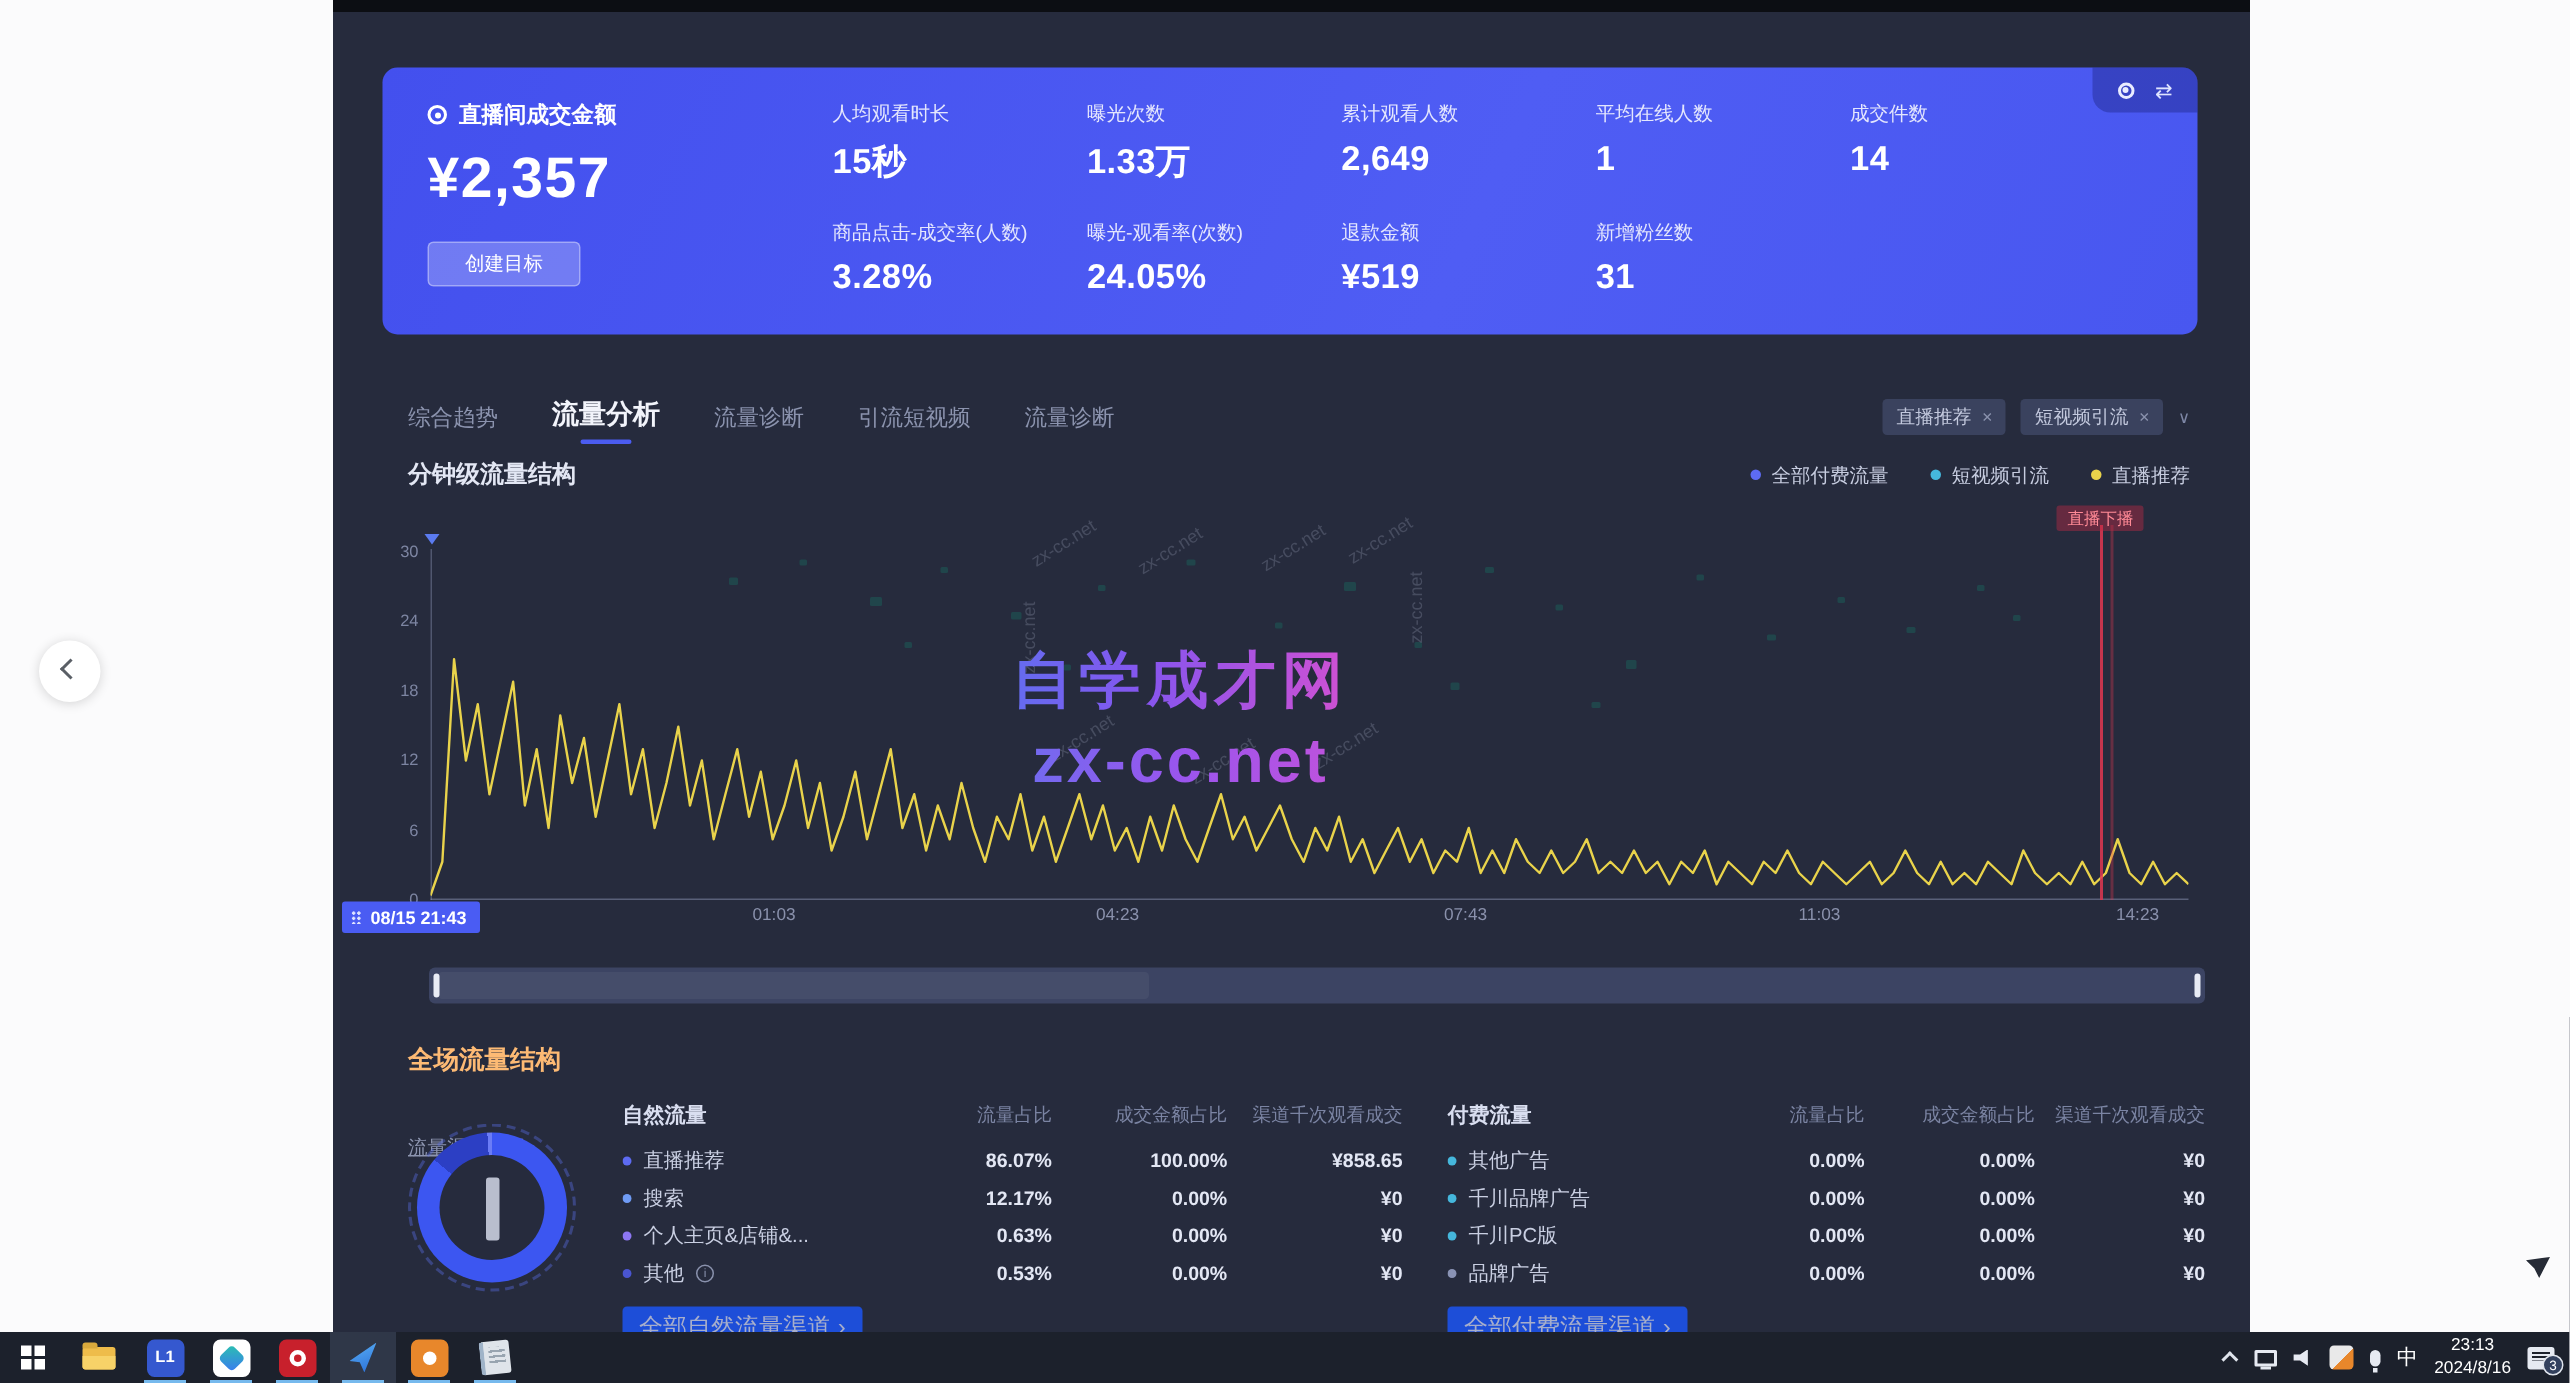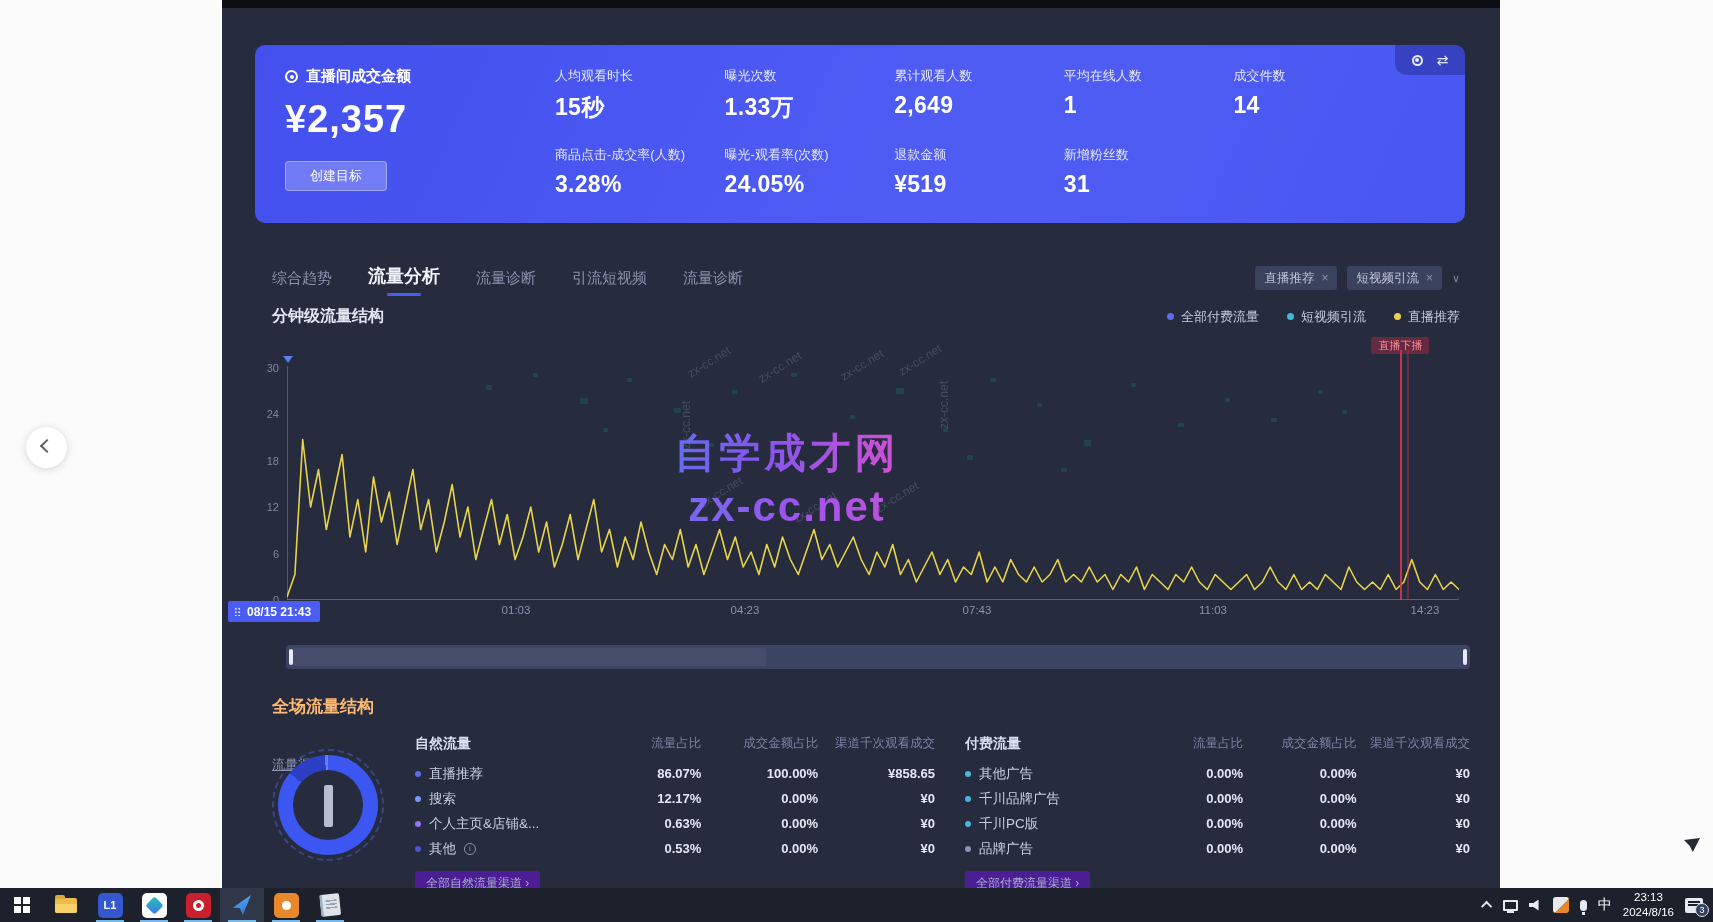--- a/index.html
+++ b/index.html
@@ -108,22 +108,22 @@
   .t-head { margin-bottom:5px; }
   .t-name-col { flex:1.45; display:flex; align-items:center; gap:8px; white-space:nowrap; overflow:hidden; }
   .t-col { flex:1; text-align:right; white-space:nowrap; }
   .t-head .t-name-col { font-size:14px; font-weight:700; color:#d9def0; }
   .t-head .t-col { font-size:12.5px; color:#7b84a3; }
   .row-dot { width:6px; height:6px; border-radius:50%; flex:none; }
   .row-name { font-size:13.5px; color:#c9cfe2; }
   .row-val { font-size:13px; font-weight:600; color:#e3e7f4; }
   .info-ic { width:12px; height:12px; border:1px solid #8a92ad; border-radius:50%; color:#8a92ad;
     font-size:8px; line-height:10px; text-align:center; flex:none; }
-  .t-footer { display:inline-block; margin-top:10px; padding:4px 11px; background:#4c1d95;
-    border-radius:3px; font-size:12px; color:#a7aecb; cursor:pointer; }
+  .t-footer { display:inline-block; margin-top:10px; padding:4px 11px; background:#1d4ed8;
+    border-radius:3px; font-size:16px; color:#a7aecb; cursor:pointer; }
 
   
   .prev-btn { position:absolute; left:26px; top:427px; width:41px; height:41px; border-radius:50%;
     background:#fff; box-shadow:0 1px 8px rgba(0,0,0,.16); border:none; cursor:pointer; }
   .prev-btn span { position:absolute; left:16px; top:14px; width:10px; height:10px;
     border-left:2.5px solid #5a5f66; border-bottom:2.5px solid #5a5f66; transform:rotate(45deg); }
   .corner-deco { position:absolute; left:1684px; top:838px; width:16px; height:14px; background:#262b36;
     clip-path:polygon(0 15%, 100% 0, 55% 100%, 35% 55%); }
 
   

